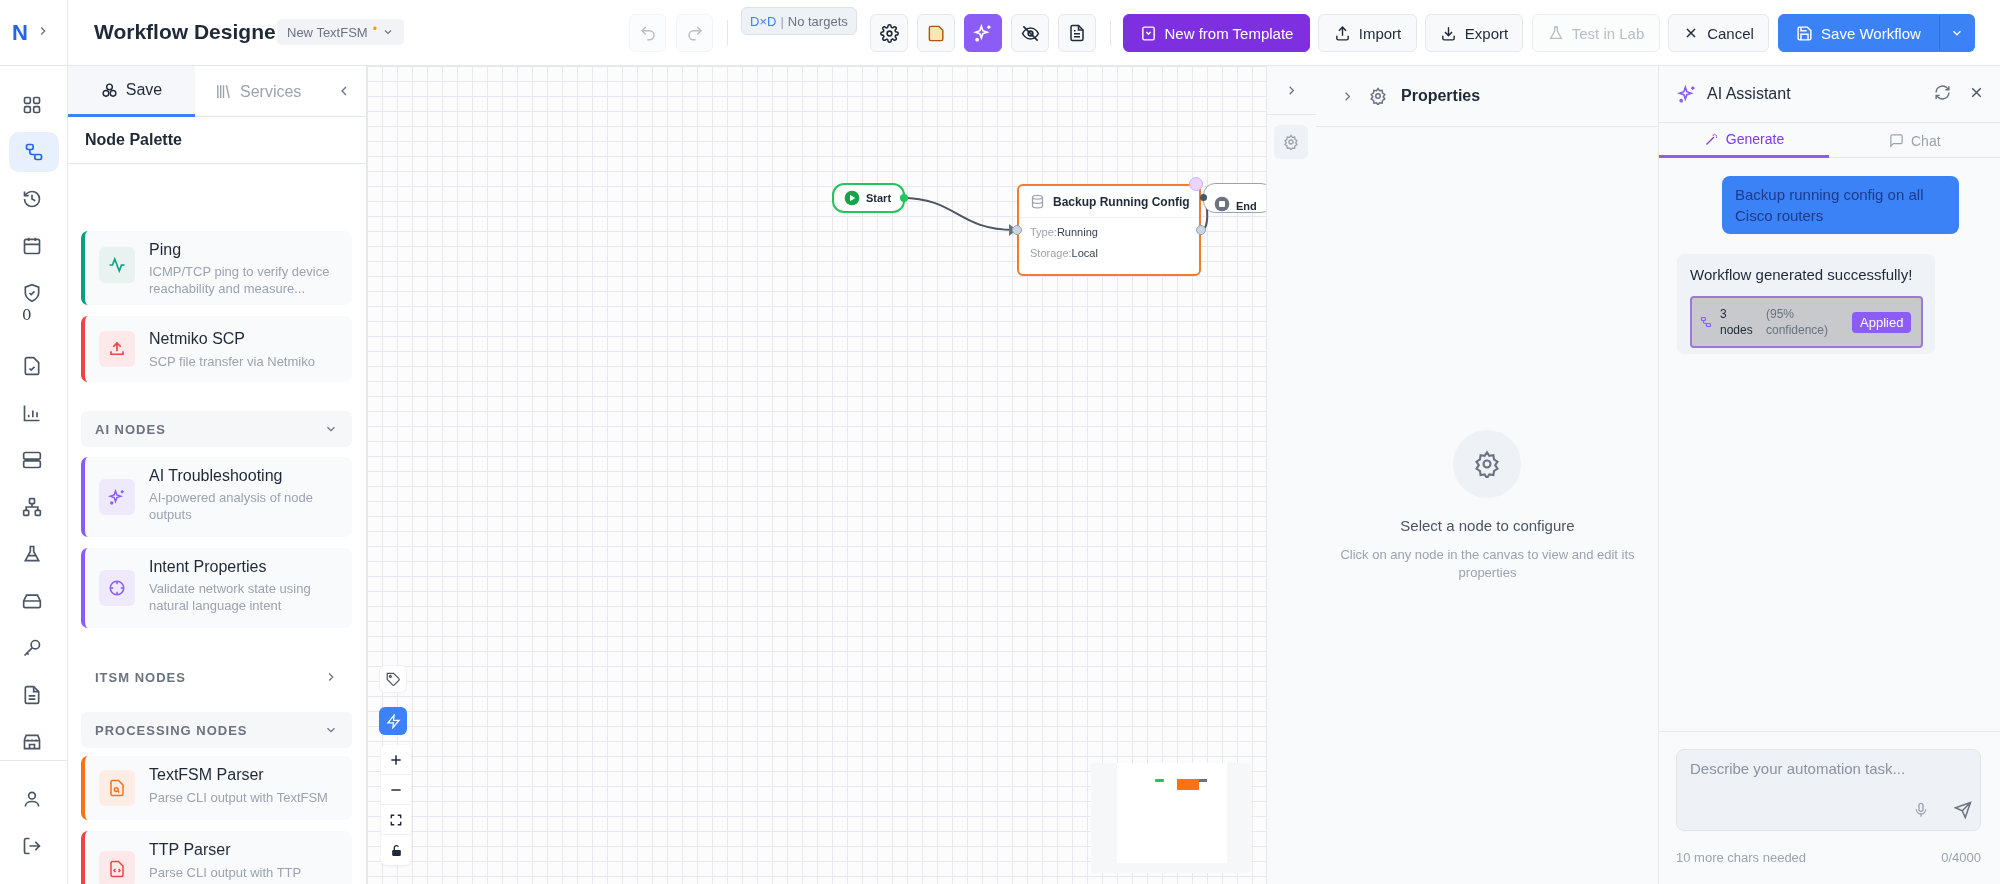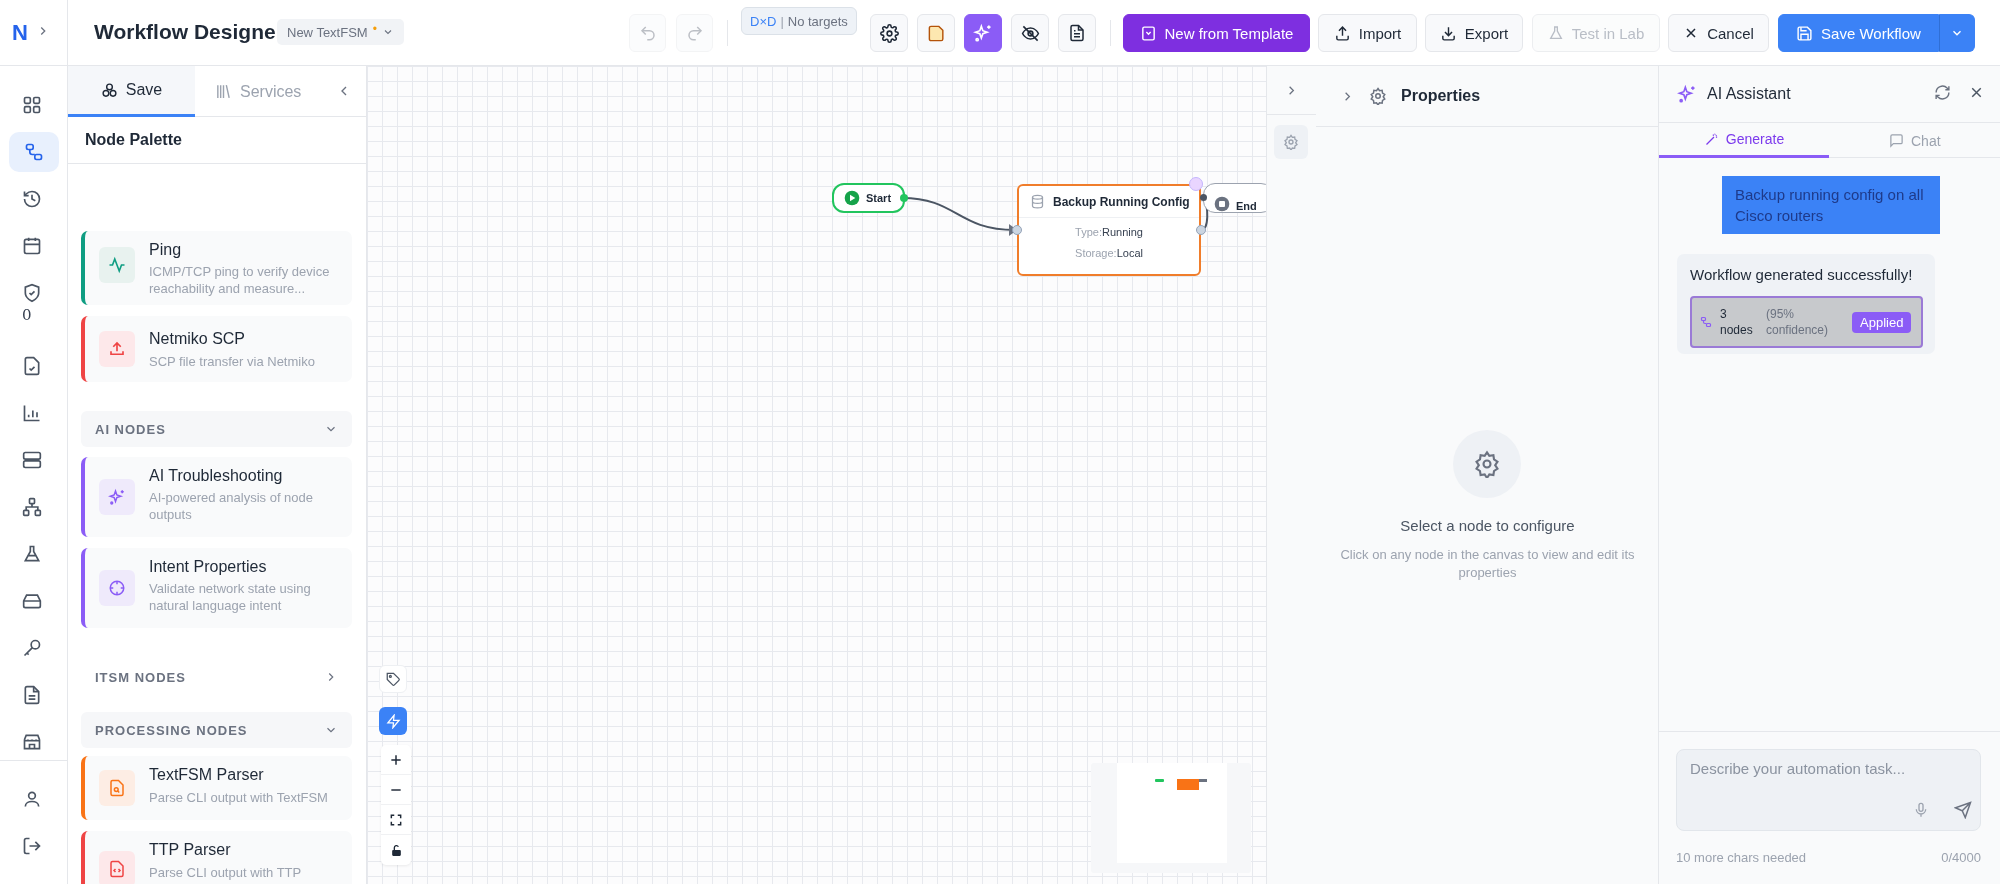--- a/index.html
+++ b/index.html
@@ -38,36 +38,36 @@
 .sect{position:absolute;left:13px;width:271px;height:36px;border-radius:6px;display:flex;align-items:center;justify-content:space-between;padding:0 14px;font-size:13px;font-weight:600;letter-spacing:1px;color:#6b7280}
 .canvas{position:absolute;left:367px;top:66px;width:899px;height:818px;background-color:#fcfcfd;background-image:linear-gradient(#e7e9ee 1px,transparent 1px),linear-gradient(90deg,#e7e9ee 1px,transparent 1px);background-size:15px 15px;overflow:hidden}
 .cv-btn{position:absolute;left:12px;width:28px;height:28px;border-radius:6px;display:flex;align-items:center;justify-content:center}
 .zoomctl{position:absolute;left:14px;top:679px;width:30px;background:#fff;border-radius:5px;box-shadow:0 1px 3px rgba(0,0,0,.08)}
 .zoomctl div{height:30px;display:flex;align-items:center;justify-content:center;border-bottom:1px solid #f0f1f3}
 .minimap{position:absolute;left:724px;top:697px;width:160px;height:110px;background:#f6f7f9;border-radius:3px}
 .minimap .inner{position:absolute;left:26px;top:0;width:110px;height:100px;background:#fff}
 .node-start{position:absolute;left:465px;top:117px;width:73px;height:30px;border:2px solid #22c55e;border-radius:12px;background:#fff;display:flex;align-items:center;padding-left:10px;gap:6px;font-size:11px;font-weight:700;color:#1f2937}
 .node-backup{position:absolute;left:650px;top:118px;width:184px;height:92px;border:2.5px solid #f07d2b;border-radius:6px;background:#fff}
 .node-backup .hd{height:32px;border-bottom:1px solid #eef0f3;display:flex;align-items:center;gap:8px;padding-left:11px;font-size:12px;font-weight:600;color:#1f2937}
-.node-backup .row{display:flex;justify-content:center;padding:0 11px;font-size:11px;height:21px;align-items:center}
+.node-backup .row{display:flex;justify-content:flex-start;padding:0 11px;font-size:11px;height:21px;align-items:center}
 .node-backup .row .k{color:#9ca3af}.node-backup .row .v{color:#374151}
 .node-end{position:absolute;left:836px;top:117px;width:70px;height:30px;border:1.5px solid #9ca3af;border-radius:12px;background:#fff;display:flex;align-items:flex-end;padding-left:10px;gap:6px;font-size:11px;font-weight:700;color:#1f2937}
 .props-rail{position:absolute;left:1266px;top:66px;width:50px;height:818px;background:#f9fafb;border-left:1px solid #e5e7eb}
 .props{position:absolute;left:1316px;top:66px;width:343px;height:818px;background:#f9fafb;border-right:1px solid #e5e7eb}
 .props .hd{height:61px;border-bottom:1px solid #e5e7eb;display:flex;align-items:center;padding-left:24px;gap:14px;font-size:16px;font-weight:600;color:#1f2937}
 .empty-ic{position:absolute;left:137px;top:364px;width:68px;height:68px;border-radius:50%;background:#eef1f5;display:flex;align-items:center;justify-content:center}
 .empty-t{position:absolute;left:0;width:343px;top:451px;text-align:center;font-size:15px;color:#4b5563}
 .empty-s{position:absolute;left:20px;width:303px;top:480px;text-align:center;font-size:13px;line-height:18px;color:#9ca3af}
 .ai{position:absolute;left:1659px;top:66px;width:341px;height:818px;background:#f9fafb}
 .ai .hd{height:56px;display:flex;align-items:center;padding-left:18px;gap:10px;font-size:16px;color:#1f2937;position:relative}
 .ai .tabs{height:36px;border-top:1px solid #e5e7eb;border-bottom:1px solid #e5e7eb;position:relative}
 .ai .tab{position:absolute;top:0;height:35px;display:flex;align-items:center;gap:7px;font-size:14px}
 .ai .tab.gen{left:0;width:170px;justify-content:center;color:#7c3aed;border-bottom:3px solid #8b5cf6}
 .ai .tab.chat{left:230px;color:#9ca3af}
-.bubble-user{position:absolute;left:63px;top:110px;width:218px;background:#3b82f6;border-radius:0;padding:8px 13px;font-size:15px;line-height:21px;color:#1e3a8a}
+.bubble-user{position:absolute;left:63px;top:110px;width:237px;background:#3b82f6;border-radius:8px;padding:8px 13px;font-size:15px;line-height:21px;color:#1e3a8a}
 .bubble-ai{position:absolute;left:18px;top:188px;width:258px;height:100px;background:#eff2f6;border-radius:7px;padding:12px 13px}
 .bubble-ai .t{font-size:15px;color:#1f2937}
 .result{position:absolute;left:13px;top:42px;width:233px;height:52px;background:#c7c9cc;border:2px solid #9a7ad6;border-radius:4px;display:flex;align-items:center;padding-left:8px;gap:8px;font-size:12px}
 .result .n{color:#1f2937;line-height:16px;width:38px}
 .result .c{color:#6b7280;line-height:16px;width:78px}
 .applied{background:#8b5cf6;color:#fff;font-size:13px;padding:3px 8px;border-radius:4px}
 .ai-foot{position:absolute;left:0;top:665px;width:341px;height:1px;background:#e5e7eb}
 .ai-input{position:absolute;left:17px;top:683px;width:305px;height:82px;background:#eef1f5;border:1px solid #e2e6eb;border-radius:8px}
 .ai-input textarea{position:absolute;left:13px;top:10px;width:280px;height:30px;border:none;background:transparent;resize:none;font-family:inherit;font-size:15px;outline:none}
 .ai-input textarea::placeholder{color:#8b93a0}

